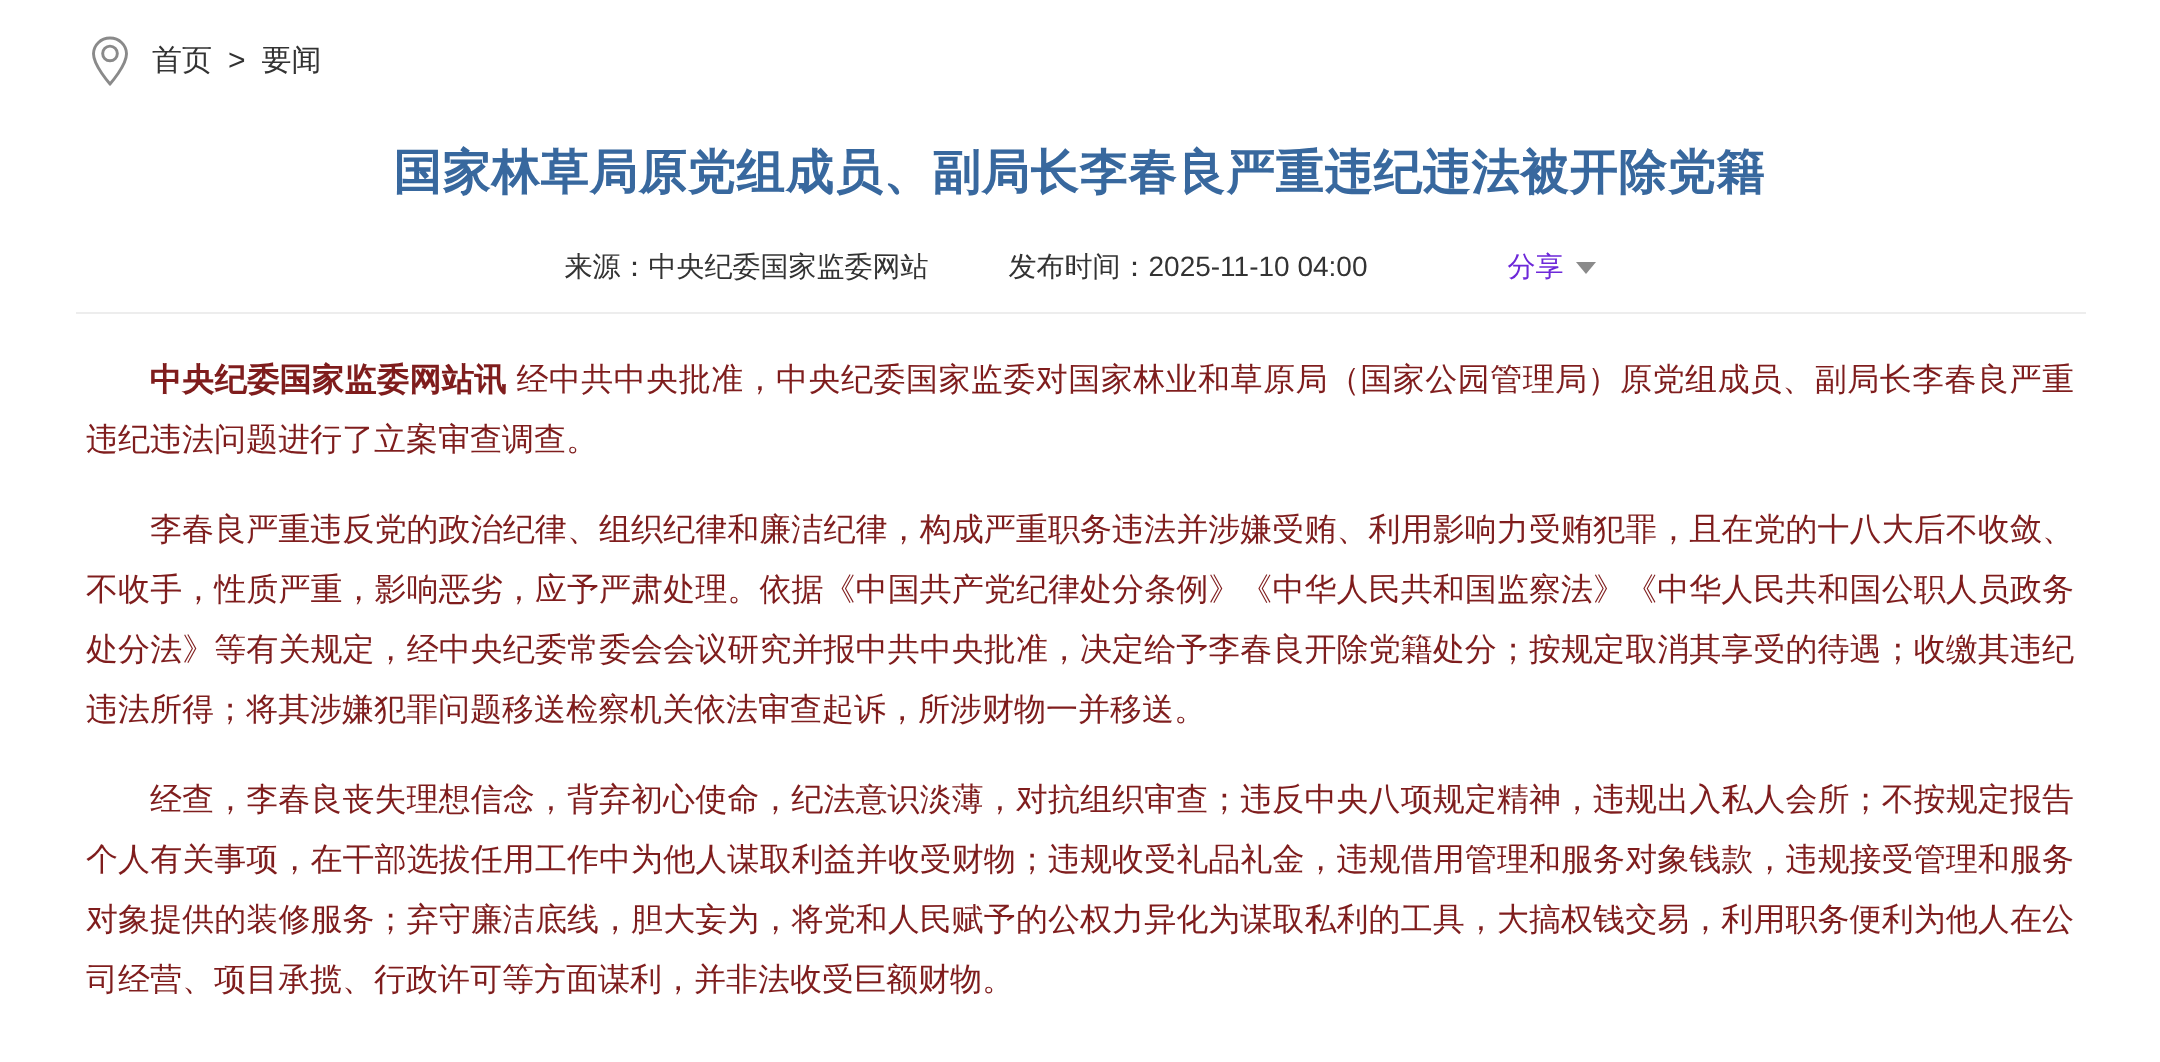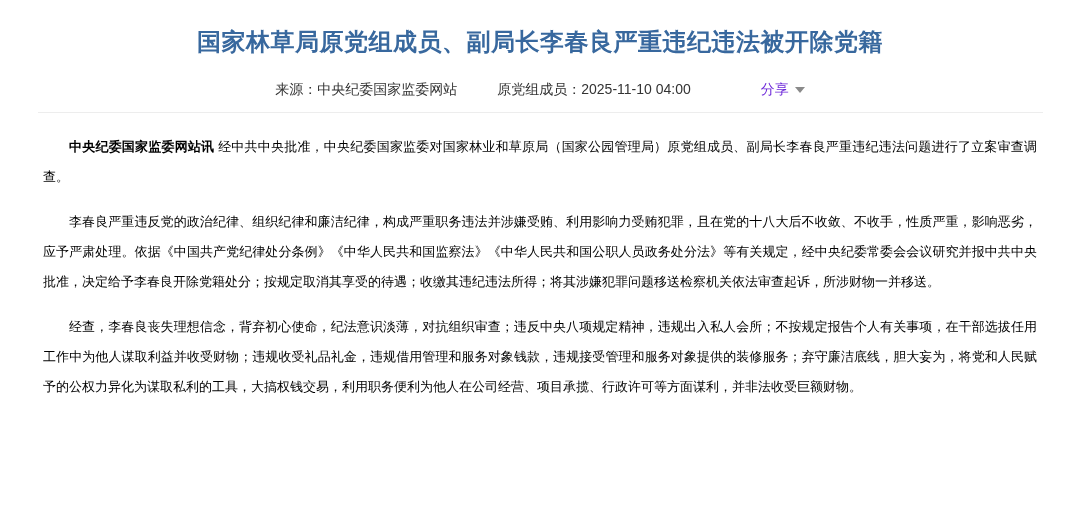--- a/index.html
+++ b/index.html
@@ -66,40 +66,51 @@
     width: 1005px;
     margin: 13px auto 0 auto;
     border-top: 1px solid #ededed;
   }
 
   
   .article-body {
     padding: 4px 43px 30px 43px;
   }
   .article-body p {
-    font-size: 13px;
+    font-size: 16px;
     line-height: 30px;
     text-align: justify;
     text-indent: 2em;
-    color: #000000;
+    color: #7f1d1d;
     margin-top: 15px;
   }
   .article-body p b { font-weight: bold; }
 </style>
 </head>
 <body>
 
 <div class="page">
 
+  <div class="breadcrumb">
+    <span class="pin">
+      <svg width="22" height="27" viewBox="0 0 24 29" fill="none" xmlns="http://www.w3.org/2000/svg">
+        <path d="M12 2 C6.9 2 3 5.9 3 10.6 C3 17 12 27 12 27 C12 27 21 17 21 10.6 C21 5.9 17.1 2 12 2 Z" stroke="#8a8a8a" stroke-width="1.6" fill="none"></path>
+        <circle cx="12" cy="10.4" r="4" stroke="#8a8a8a" stroke-width="1.6" fill="none"></circle>
+      </svg>
+    </span>
+    <span class="crumb">首页</span>
+    <span class="crumb-sep">&gt;</span>
+    <span class="crumb">要闻</span>
+  </div>
 
   <h1 class="article-title">国家林草局原党组成员、副局长李春良严重违纪违法被开除党籍</h1>
 
   <div class="meta-row">
     <span class="meta-source"><span>来源：</span><span>中央纪委国家监委网站</span></span>
-    <span class="meta-publish"><span>原党组成员：</span><span>2025-11-10 04:00</span></span>
+    <span class="meta-publish"><span>发布时间：</span><span>2025-11-10 04:00</span></span>
     <span class="meta-share">
         <span>分享</span>
         <span class="caret-down"></span>
       </span>
   </div>
 
   <div class="divider"></div>
 
   <div class="article-body">
       <p><b>中央纪委国家监委网站讯</b> 经中共中央批准，中央纪委国家监委对国家林业和草原局（国家公园管理局）原党组成员、副局长李春良严重违纪违法问题进行了立案审查调查。</p>

